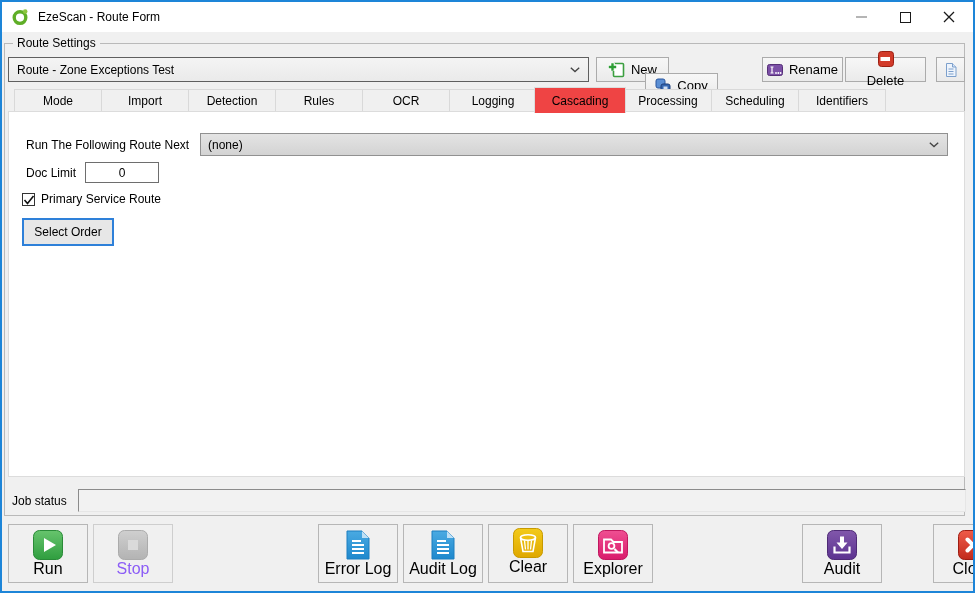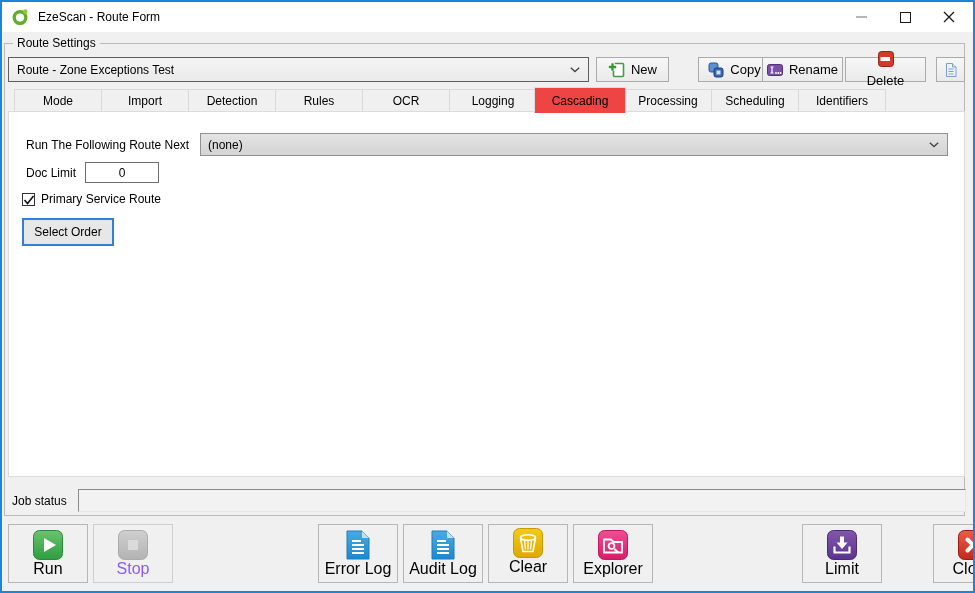--- a/index.html
+++ b/index.html
@@ -23,21 +23,21 @@
   .groupbox>.gb-label{position:absolute;top:-8px;left:8px;padding:0 4px;background:#f0f0f0;}
   .route-settings{left:2px;top:41px;width:961px;height:473px;}
   .cascade-group{left:18px;top:121px;width:932px;height:348px;border-color:#c9c9c9;}
   .cascade-group>.gb-label{background:#fff;left:6px;}
   
   .combo{position:absolute;border:1px solid #5f5f5f;background:linear-gradient(#f4f4f4,#eaeaea);display:flex;align-items:center;padding-left:7px;}
   .combo .chev{position:absolute;right:8px;top:50%;transform:translateY(-50%);display:flex;}
   .route-combo{left:6px;top:55px;width:581px;height:25px;padding-left:8px;}
   .topbtn{position:absolute;top:55px;height:25px;border:1px solid #ababab;background:linear-gradient(#f7f7f7,#eaeaea);display:flex;align-items:center;justify-content:center;gap:6px;padding:0;font-family:inherit;font-size:13px;color:#000;}
   .btn-new{left:594px;width:73px;}
-  .btn-copy{left:696px;width:73px;}
+  .btn-copy{left:643px;width:73px;margin-top:16px;}
   .btn-rename{left:760px;width:81px;}
   .btn-delete{left:843px;width:81px;flex-direction:column;}
   .btn-doc{left:934px;width:29px;}
   
   .tab{position:absolute;top:87px;width:88px;height:23px;background:#f0f0f0;border:1px solid #d9d9d9;display:flex;align-items:center;justify-content:center;z-index:1;padding:0;font-family:inherit;font-size:12px;color:#000;}
   .tab.active{top:85px;height:26px;width:92px;background:#ef4444;border-color:#dcdcdc;border-bottom:none;z-index:3;}
   .tab-panel{position:absolute;left:6px;top:109px;width:957px;height:366px;background:#fff;border:1px solid #dcdcdc;z-index:2;}
   
   .lbl{position:absolute;white-space:nowrap;}
   .cascade-combo{left:198px;top:131px;width:748px;height:23px;background:linear-gradient(#e4e4e4,#d3d3d3);border-color:#919191;z-index:4;}
@@ -300,21 +300,21 @@
 
   <button class="action-btn a-save">
     <span style="display:flex;">
       <svg width="30" height="30" viewBox="0 0 30 30">
         <rect x="0.5" y="0.5" width="29" height="29" rx="6" fill="url(#gPurple)" stroke="#4e2a75"></rect>
         <rect x="13" y="6.5" width="4" height="7" fill="#fff"></rect>
         <path d="M9.5 12.5 h11 L15 19 z" fill="#fff"></path>
         <path d="M7.5 16.5 v6 h15 v-6" fill="none" stroke="#fff" stroke-width="2.2"></path>
       </svg>
     </span>
-    <span>Limit</span>
+    <span>Audit</span>
   </button>
 
   <button class="action-btn a-close">
     <span style="display:flex;">
       <svg width="30" height="30" viewBox="0 0 30 30">
         <rect x="0.5" y="0.5" width="29" height="29" rx="6" fill="url(#gRed)" stroke="#9e1d12"></rect>
         <path d="M9.5 9.5 L20.5 20.5 M20.5 9.5 L9.5 20.5" stroke="#fff" stroke-width="4" stroke-linecap="round"></path>
       </svg>
     </span>
     <span>Close</span>

